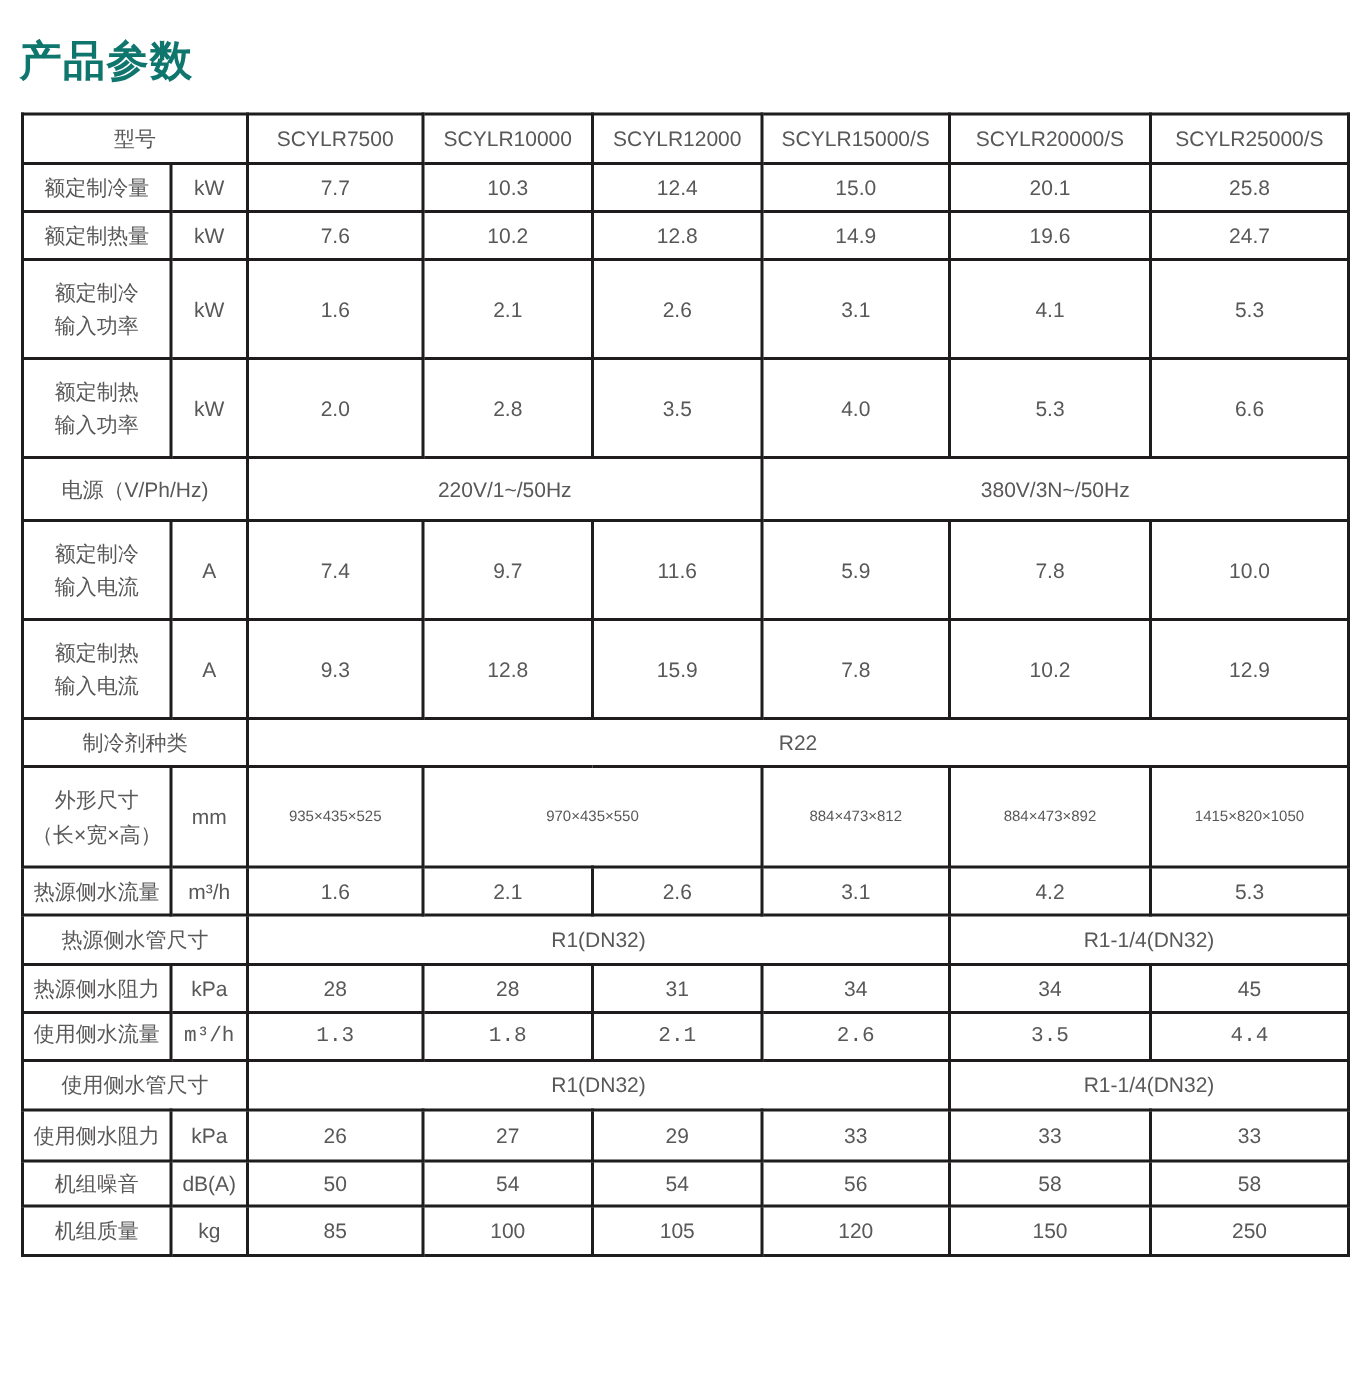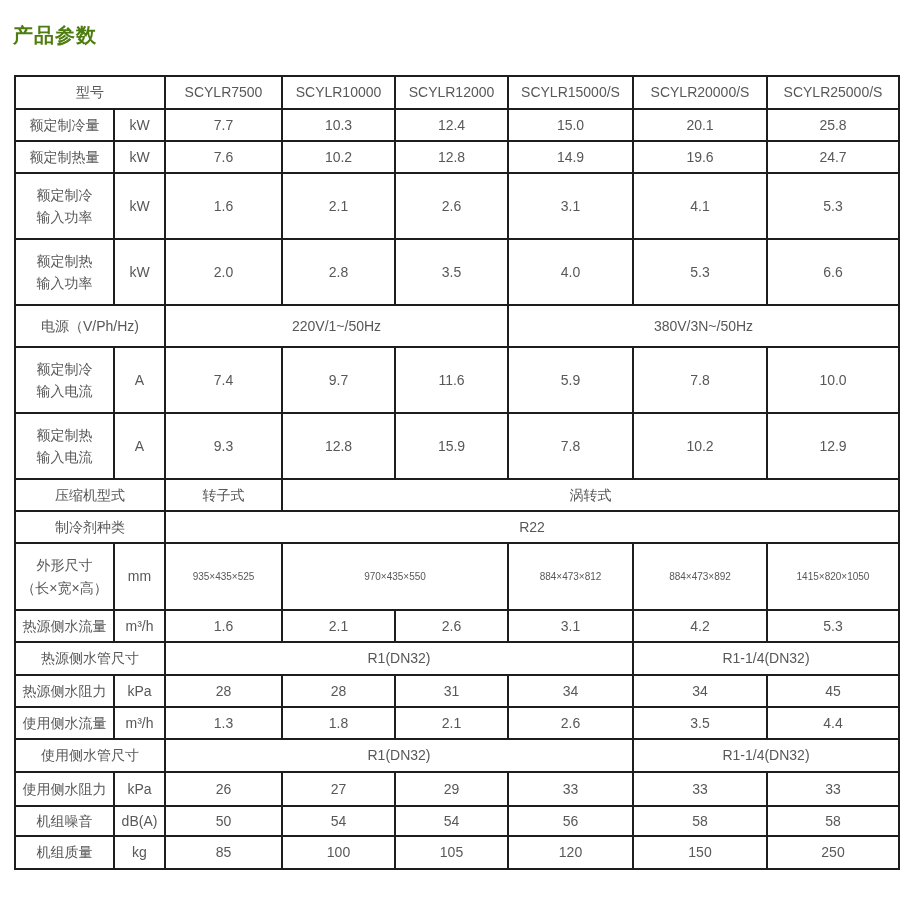--- a/index.html
+++ b/index.html
@@ -12,23 +12,23 @@
     position: relative;
     width: 900px;
     height: 922px;
     background: #ffffff;
     overflow: hidden;
   }
   .page-title {
     position: absolute;
     left: 13px;
     top: 22px;
-    font-size: 20px;
+    font-size: 28px;
     font-weight: bold;
-    color: #4d7c0f;
+    color: #0f766e;
     letter-spacing: 1px;
   }
   table.spec {
     position: absolute;
     left: 14px;
     top: 75px;
     width: 884px;
     border-collapse: collapse;
     table-layout: fixed;
   }
@@ -142,25 +142,20 @@
 输入电流</td>
           <td>A</td>
           <td colspan="1">9.3</td>
           <td colspan="1">12.8</td>
           <td colspan="1">15.9</td>
           <td colspan="1">7.8</td>
           <td colspan="1">10.2</td>
           <td colspan="1">12.9</td>
         </tr>
         <tr style="height: 32px;">
-          <td colspan="2">压缩机型式</td>
-          <td colspan="1">转子式</td>
-          <td colspan="5">涡转式</td>
-        </tr>
-        <tr style="height: 32px;">
           <td colspan="2">制冷剂种类</td>
           <td colspan="6">R22</td>
         </tr>
         <tr style="height: 67px;">
           <td colspan="1">外形尺寸
 （长×宽×高）</td>
           <td>mm</td>
           <td colspan="1" class="small-text">935×435×525</td>
           <td colspan="2" class="small-text">970×435×550</td>
           <td colspan="1" class="small-text">884×473×812</td>
@@ -185,21 +180,21 @@
         <tr style="height: 32px;">
           <td colspan="1">热源侧水阻力</td>
           <td>kPa</td>
           <td colspan="1">28</td>
           <td colspan="1">28</td>
           <td colspan="1">31</td>
           <td colspan="1">34</td>
           <td colspan="1">34</td>
           <td colspan="1">45</td>
         </tr>
-        <tr style="height: 32px;">
+        <tr style="height: 32px; font-family: Liberation Mono, monospace;">
           <td colspan="1">使用侧水流量</td>
           <td>m³/h</td>
           <td colspan="1">1.3</td>
           <td colspan="1">1.8</td>
           <td colspan="1">2.1</td>
           <td colspan="1">2.6</td>
           <td colspan="1">3.5</td>
           <td colspan="1">4.4</td>
         </tr>
         <tr style="height: 33px;">

